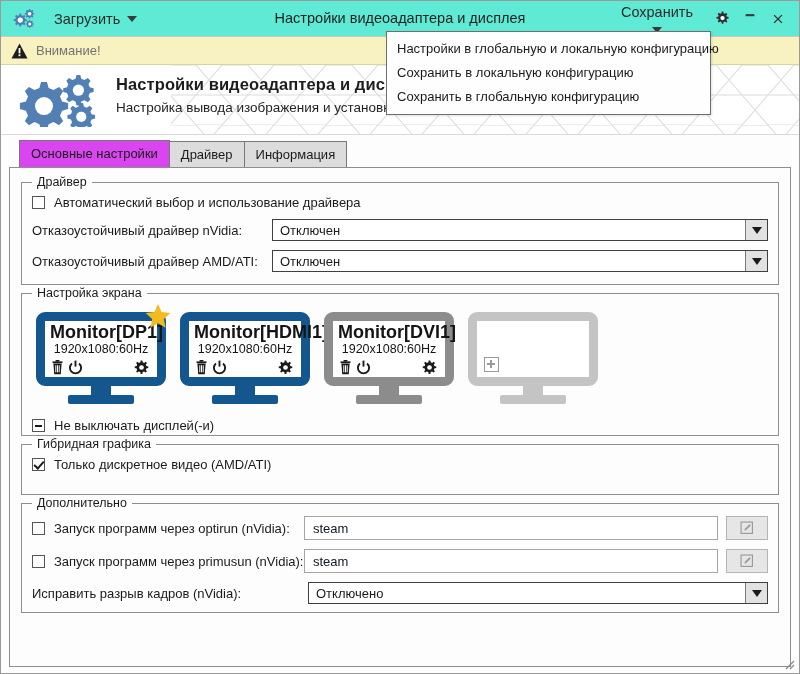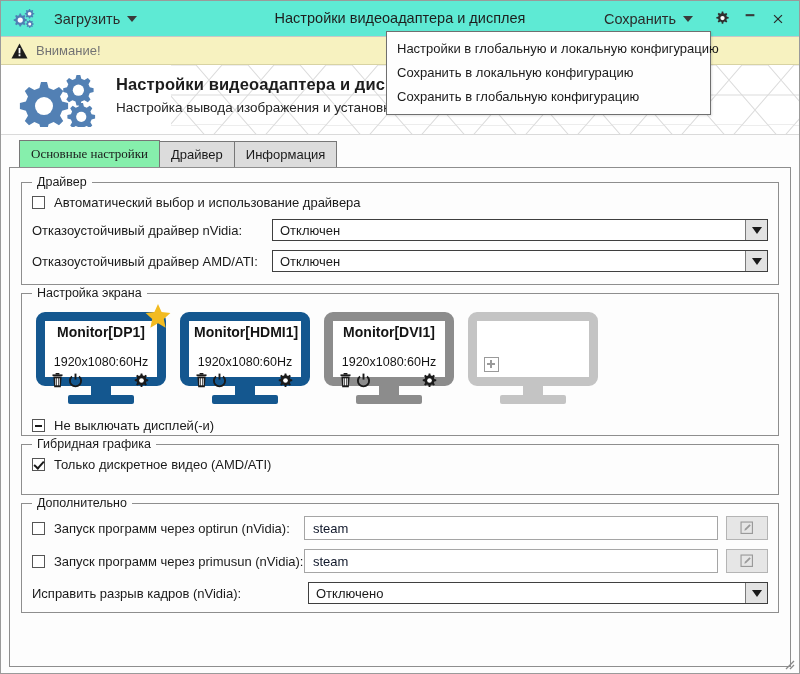--- a/index.html
+++ b/index.html
@@ -44,21 +44,21 @@
     text-align: center; font-size: 14.5px; color: #1e1e1e;
     pointer-events: none;
   }
   .tb-right {
     margin-left: auto; display: flex; align-items: center;
     gap: 2px; padding-right: 8px; z-index: 3;
   }
   .tb-save {
     font-size: 14.5px; color: #2b2b2b;
     display: flex; align-items: center; gap: 7px;
-    padding: 3px 6px; margin-right: 8px;
+    padding: 3px 6px; margin-right: 8px; flex-direction: column;
   }
   .tb-icon {
     width: 26px; height: 26px;
     display: flex; align-items: center; justify-content: center;
     color: #333;
   }
   .tb-icon.min { font-size: 18px; font-weight: 700; padding-bottom: 7px; }
   .tb-icon.close { font-size: 17px; }
 
   
@@ -125,24 +125,23 @@
   .tab {
     font-size: 13px; color: #1a1a1a;
     padding: 5px 11px 5px 11px;
     border: 1px solid #777;
     border-bottom: none;
     background: #dcdcdc;
     margin-right: -1px;
     line-height: 15px;
   }
   .tab.active {
-    background: #86efac;
+    background: #d946ef;
     position: relative; z-index: 4;
     padding-bottom: 6px;
-    font-family: Liberation Serif, serif;
   }
 
   
   .panel {
     position: relative;
     margin: 0 8px 0 8px;
     border: 1px solid #8e8e8e;
     background: #fdfdfd;
     padding: 8px 7px 6px 7px;
     height: 500px;
@@ -256,26 +255,26 @@
     width: 20px; height: 9px; background: #14578f;
     margin: 0 auto;
   }
   .mon .base {
     width: 66px; height: 9px; background: #14578f;
     margin: 0 auto; border-radius: 2px;
   }
   .mon.off .neck, .mon.off .base { background: #8c8c8c; }
   .mon.empty .neck, .mon.empty .base { background: #c4c4c4; }
   .mon .mname {
-    font-size: 14px; font-weight: bold; color: #141414;
+    font-size: 18px; font-weight: bold; color: #141414;
     text-align: center; line-height: 15px;
   }
   .mon .mres {
     font-size: 12.5px; color: #141414;
-    text-align: center; line-height: 16px; margin-top: 14px;
+    text-align: center; line-height: 16px; margin-top: 1px;
   }
   .mon .micons {
     display: flex; align-items: center;
     margin-top: 3px;
   }
   .mon .micons .sp { flex: 1 1 auto; }
   .mon .mi { width: 15px; height: 15px; margin-right: 3px; }
   .star {
     position: absolute; right: -6px; top: -9px;
     width: 28px; height: 27px;

